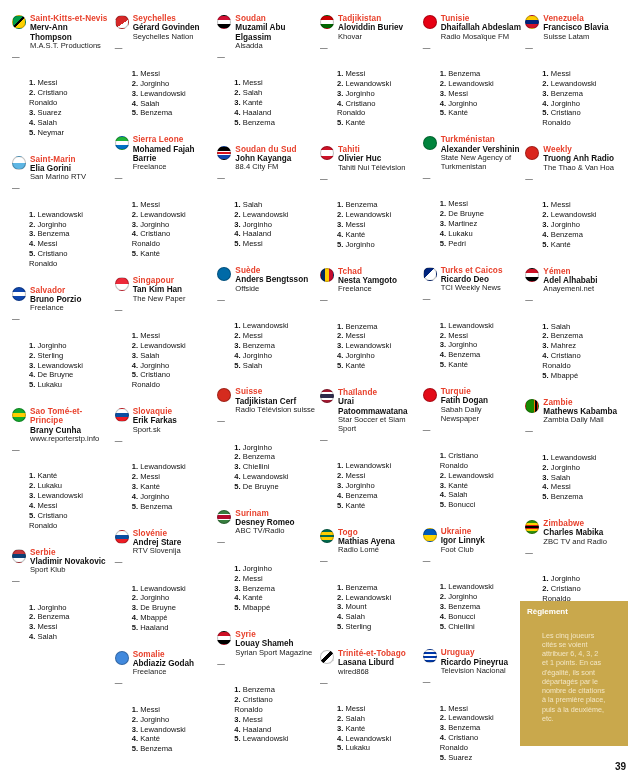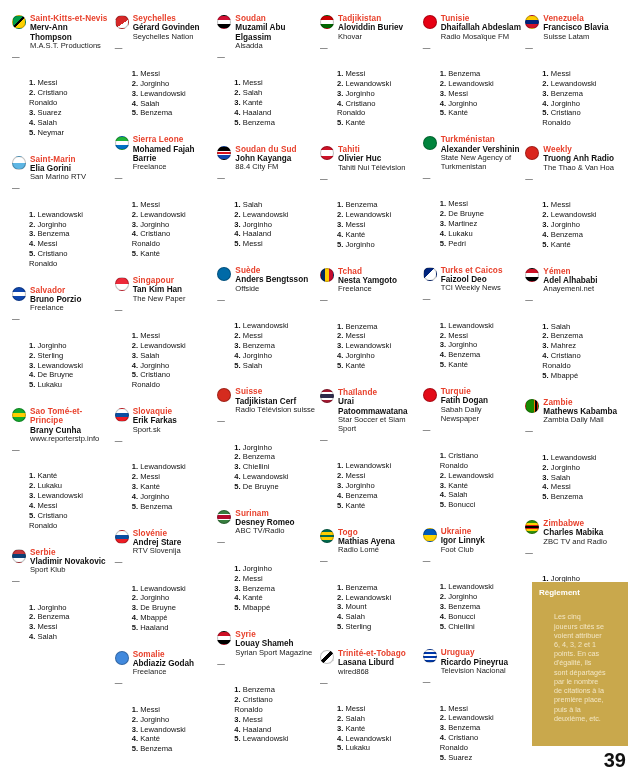--- a/index.html
+++ b/index.html
@@ -29,27 +29,27 @@
   .voter{font-size:8.2px;font-weight:bold;color:#111;line-height:1.15;margin-top:0px;}
   .media{font-size:7.6px;color:#222;line-height:1.18;}
   .media.roman{font-style:normal;}
   .dash{font-size:7.6px;color:#111;line-height:1.25;margin:1px 0 0 0;}
   .picks{margin:17px;padding:0;list-style:none;}
   .picks li{font-size:7.6px;line-height:1.3;color:#111;}
   .picks li b{font-weight:bold;}
   .textwrap{flex:1 1 auto;min-width:0;}
 
   .rules{
-    position:absolute;right:12px;bottom:34px;width:96px;
+    position:absolute;right:12px;bottom:34px;width:108px;
     background:#C9A84C;color:#fff;padding:6px 7px 8px 7px;
     box-sizing:border-box;
   }
   .rules h4{margin:0 0 3px 0;font-size:8px;font-weight:bold;color:#fff;}
   .rules p{margin:15px;font-size:7.2px;line-height:1.28;color:#f3e6c4;}
-  .pageno{position:absolute;right:14px;bottom:8px;font-size:20px;font-weight:bold;color:#111;}
+  .pageno{position:absolute;right:14px;bottom:8px;font-size:10px;font-weight:bold;color:#111;}
 </style>
 </head>
 <body>
 
 <div class="page">
   <div class="cols" id="cols">
       <div class="col">
         <div class="entry">
           <div class="ehead">
             <span class="flag" style="background: linear-gradient(135deg, rgb(0, 158, 73) 0px, rgb(0, 158, 73) 45%, rgb(0, 0, 0) 45%, rgb(0, 0, 0) 55%, rgb(255, 209, 0) 55%, rgb(255, 209, 0) 100%) 0% 0% / cover;"></span>
@@ -505,21 +505,21 @@
             <li><b>3.</b> <span>Martinez</span></li>
             <li><b>4.</b> <span>Lukaku</span></li>
             <li><b>5.</b> <span>Pedri</span></li>
           </ul>
         </div>
         <div class="entry">
           <div class="ehead">
             <span class="flag" style="background: linear-gradient(135deg, rgb(0, 36, 125) 0px, rgb(0, 36, 125) 45%, rgb(255, 255, 255) 45%, rgb(255, 255, 255) 100%) 0% 0% / cover;"></span>
             <div class="textwrap">
               <div class="country">Turks et Caicos</div>
-              <div class="voter">Faizool Deo</div>
+              <div class="voter">Ricardo Deo</div>
               <div class="media">TCI Weekly News</div>
             </div>
           </div>
           <div class="dash">—</div>
           <ul class="picks">
             <li><b>1.</b> <span>Lewandowski</span></li>
             <li><b>2.</b> <span>Messi</span></li>
             <li><b>3.</b> <span>Jorginho</span></li>
             <li><b>4.</b> <span>Benzema</span></li>
             <li><b>5.</b> <span>Kanté</span></li>

